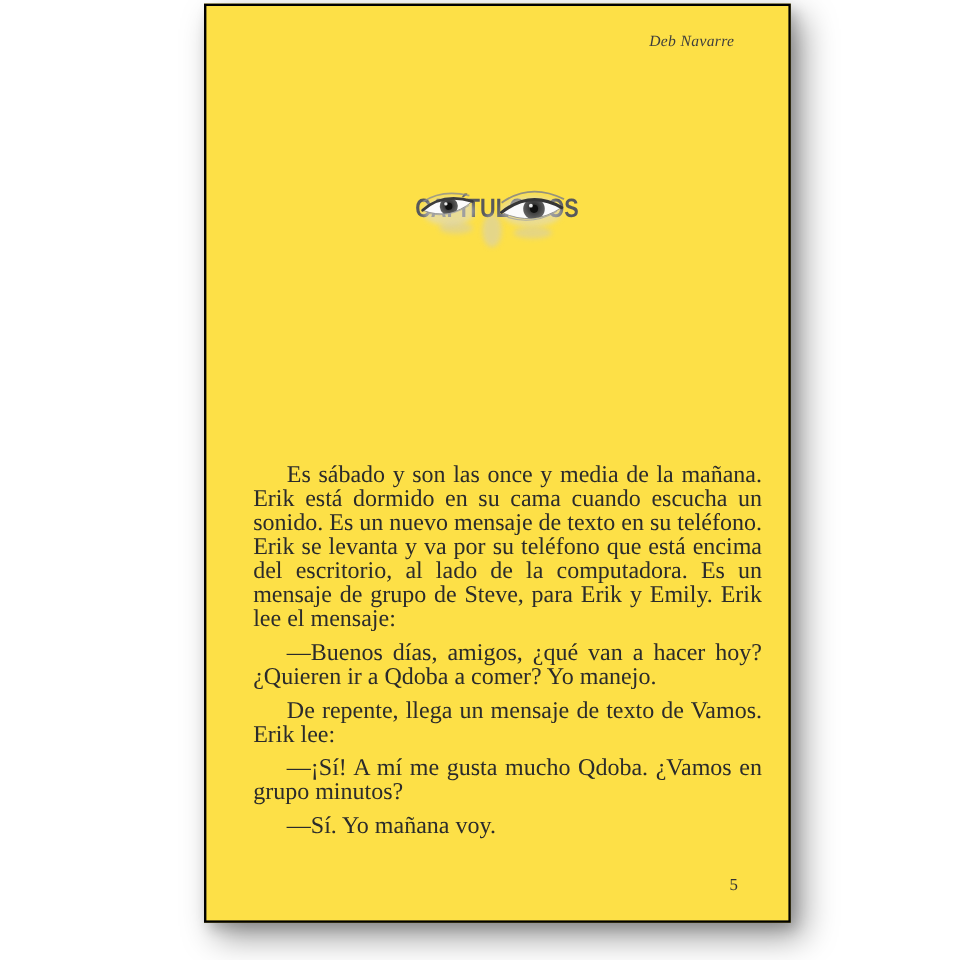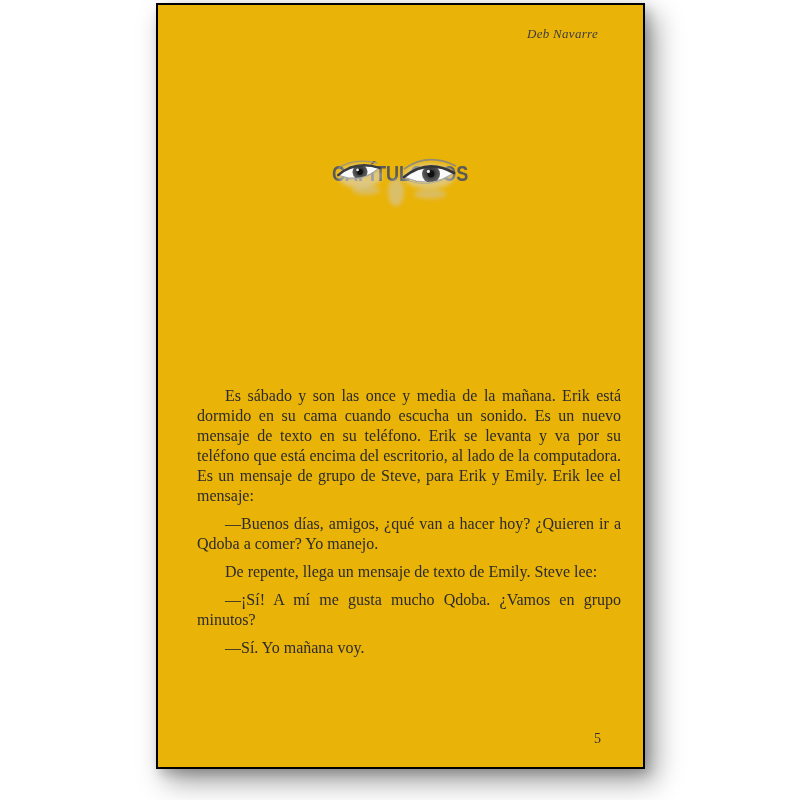--- a/index.html
+++ b/index.html
@@ -9,23 +9,23 @@
     font-family: "Liberation Serif", serif;
     overflow: hidden;
   }
   .canvas {
     position: relative;
     width: 800px; height: 800px;
     background: #ffffff;
   }
   .book-page {
     position: absolute;
-    left: 156px; top: 3px;
+    left: 170px; top: 3px;
     width: 489px; height: 766px;
-    background: #eab308;
+    background: #fde047;
     border: 2px solid var(--page_border, #000);
     box-shadow: 10px 12px 26px rgba(0,0,0,0.40), 4px 5px 10px rgba(0,0,0,0.18);
   }
   .running-header {
     position: absolute;
     top: 21px; right: 45px;
     font-family: "Liberation Serif", serif;
     font-style: italic;
     font-size: 13px;
     color: #3d3d3d;
@@ -67,21 +67,21 @@
     transform: scaleX(0.80);
     transform-origin: center;
     white-space: nowrap;
     letter-spacing: 0px;
   }
   .body-text {
     position: absolute;
     left: 39px; top: 381px;
     width: 424px;
     font-family: "Liberation Serif", serif;
-    font-size: 16px;
+    font-size: 20px;
     line-height: 20px;
     color: var(--body_text, #2b2b2b);
     text-align: justify;
   }
   .body-text p {
     text-indent: 28px;
     margin: 0 0 8px 0;
   }
   .page-number {
     position: absolute;
@@ -151,21 +151,21 @@
           <path d="M68,21 Q92,2 118,17" fill="none" stroke="#363636" stroke-width="2.6" stroke-linecap="round"></path>
           <path d="M73,25 Q94,32 114,20" fill="none" stroke="#a5a5a5" stroke-width="0.9" opacity="0.85"></path>
         </g>
       </svg>
     </div>
 
 
     <div class="body-text">
       <p>Es sábado y son las once y media de la mañana. Erik está dormido en su cama cuando escucha un sonido. Es un nuevo mensaje de texto en su teléfono. Erik se levanta y va por su teléfono que está encima del escritorio, al lado de la computadora. Es un mensaje de grupo de Steve, para Erik y Emily. Erik lee el mensaje:</p>
       <p>—Buenos días, amigos, ¿qué van a hacer hoy? ¿Quieren ir a Qdoba a comer? Yo manejo.</p>
-      <p>De repente, llega un mensaje de texto de Emily. Steve lee:</p>
+      <p>De repente, llega un mensaje de texto de Vamos. Erik lee:</p>
       <p>—¡Sí! A mí me gusta mucho Qdoba. ¿Vamos en grupo minutos?</p>
       <p>—Sí. Yo mañana voy.</p>
     </div>
 
     <div class="page-number">5</div>
 
   </div>
 </div>
 
 </body></html>

